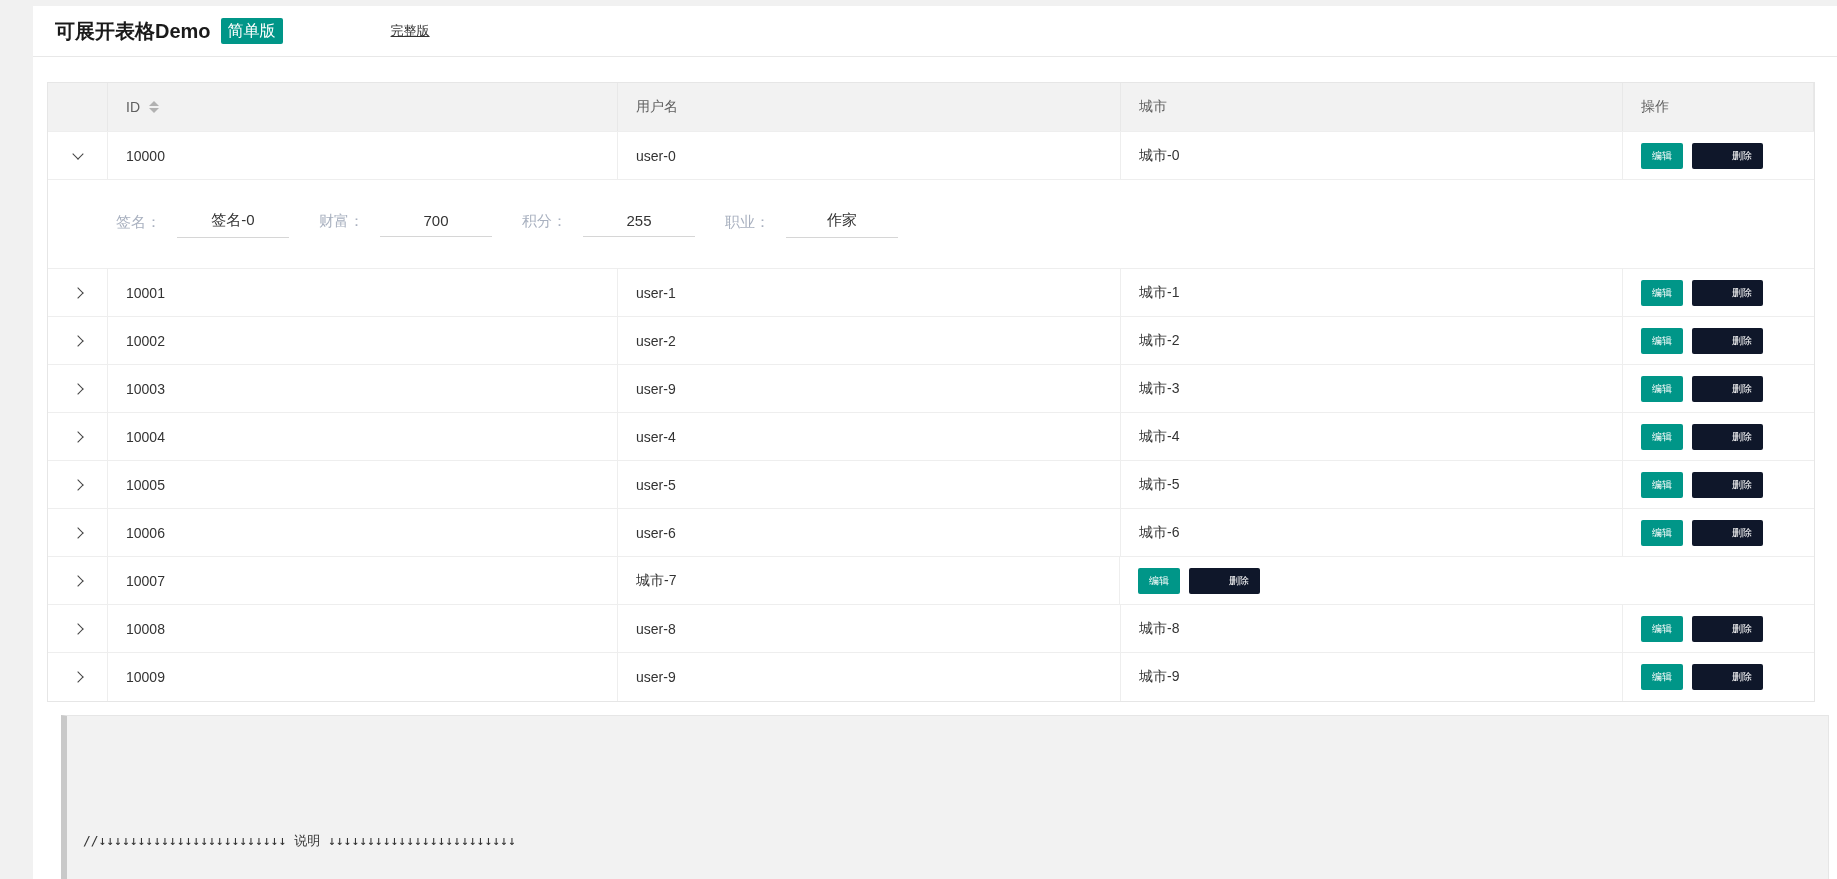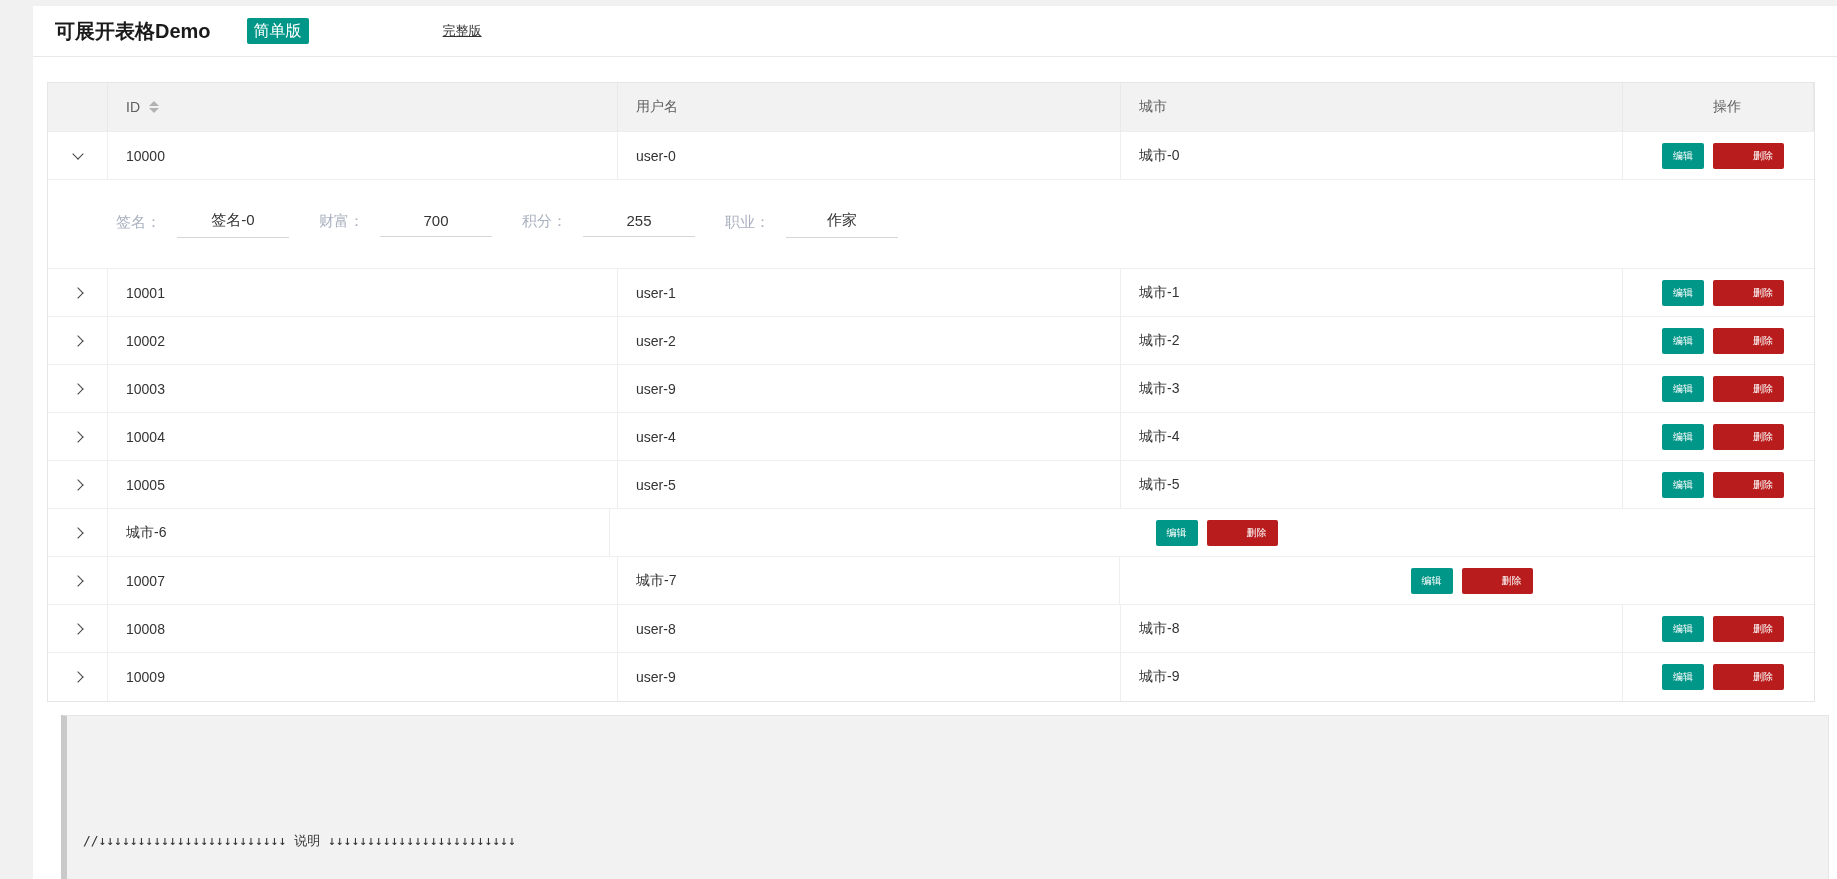--- a/index.html
+++ b/index.html
@@ -3,58 +3,58 @@
 <meta charset="utf-8">
 <style>
   * { margin:0; padding:0; box-sizing:border-box; }
   html,body { width:1837px; height:879px; overflow:hidden; background:#f1f1f1;
               font-family:"Liberation Sans","DejaVu Sans",sans-serif; }
 
   .card { position:absolute; left:33px; top:6px; right:0; bottom:-20px; background:#fff; }
 
   
   .card-header { height:51px; display:flex; align-items:center; padding-left:22px;
-                 border-bottom:1px solid #e8e8e8;gap:26px; }
+                 border-bottom:1px solid #e8e8e8; }
   .page-title { font-size:20px; font-weight:bold; color:#1a1a1a; }
   .badge { margin-left:10px; background:#009688; color:#fff; font-size:16px;
            padding:3px 7px; border-radius:2px; line-height:1.2; }
   .full-link { margin-left:108px; font-size:13px; color:#333;
                text-decoration:underline; cursor:pointer; }
 
   
   .body-area { padding:25px 14px 0 14px; }
   .tbl { width:1768px; border:1px solid #e6e6e6; background:#fff; font-size:14px; color:#333; }
 
   .tr { display:flex; height:48px; border-bottom:1px solid #eee; align-items:stretch; }
   .tr:last-child { border-bottom:none; }
   .th-row { height:49px; background:#f2f2f2; color:#5f5f5f; }
 
   .cell { display:flex; align-items:center; padding-left:18px; border-right:1px solid #eee; overflow:hidden; }
   .th-row .cell { border-right:1px solid #e8e8e8; }
   .c-expand { width:60px; justify-content:center; padding-left:0; }
   .c-id   { width:510px; }
   .c-user { width:503px; }
   .c-city { width:502px; }
-  .c-ops  { flex:1; border-right:none; padding-left:18px;justify-content:center; }
+  .c-ops  { flex:1; border-right:none; padding-left:18px; }
 
   .chev { display:inline-block; width:8px; height:8px;
           border-right:1.6px solid #444; border-bottom:1.6px solid #444; cursor:pointer; }
   .chev-right { transform:rotate(-45deg); }
   .chev-down  { transform:rotate(45deg); margin-top:-4px; }
 
   .sort { display:inline-flex; flex-direction:column; margin-left:9px; cursor:pointer; }
   .tri-up { width:0; height:0; border-left:5px solid transparent; border-right:5px solid transparent;
             border-bottom:5px solid #b2b2b2; margin-bottom:2px; }
   .tri-down { width:0; height:0; border-left:5px solid transparent; border-right:5px solid transparent;
               border-top:5px solid #b2b2b2; }
 
   .btn { display:inline-block; height:26px; line-height:26px; padding:0 11px; margin-right:9px;
          border:none; border-radius:2px; color:#fff; font-size:10px; cursor:pointer; }
   .btn-edit { background:#009688; }
-  .btn-del  { background:#b91c1c;padding-left:40px; }
+  .btn-del  { background:#0f172a;padding-left:40px; }
 
   
   .expand-panel { height:89px; border-bottom:1px solid #eee; display:flex;
                   align-items:center; padding-left:68px; background:#fff; }
   .xfield { display:flex; align-items:flex-end; margin-right:30px; font-size:15px; }
   .xlabel { color:#a8b0bf; margin-right:16px; padding-bottom:6px;text-align:center; }
   .xval   { min-width:112px; text-align:center; color:#333; padding:0 4px 7px 4px;
             border-bottom:1px solid #d6d6d6; }
 
   
@@ -194,20 +194,22 @@
         <div class="cell c-ops">
           <button class="btn btn-edit">编辑</button>
           <button class="btn btn-del">删除</button>
         </div>
       </div>
 
       <div class="tr">
         <div class="cell c-expand">
             <span class="chev chev-right"></span>
           </div>
+        <div class="cell c-id">10006</div>
+        <div class="cell c-user">user-6</div>
         <div class="cell c-city">城市-6</div>
         <div class="cell c-ops">
           <button class="btn btn-edit">编辑</button>
           <button class="btn btn-del">删除</button>
         </div>
       </div>
 
       <div class="tr">
         <div class="cell c-expand">
             <span class="chev chev-right"></span>

